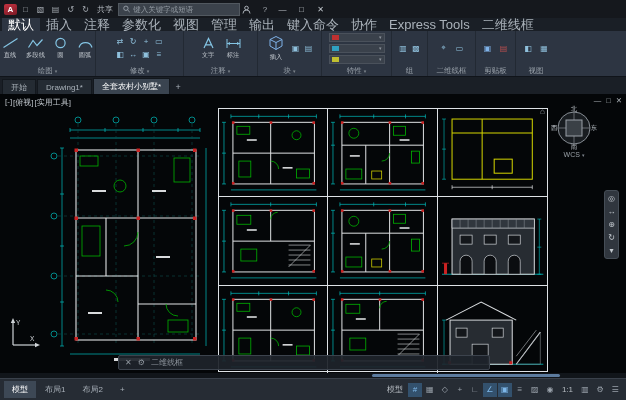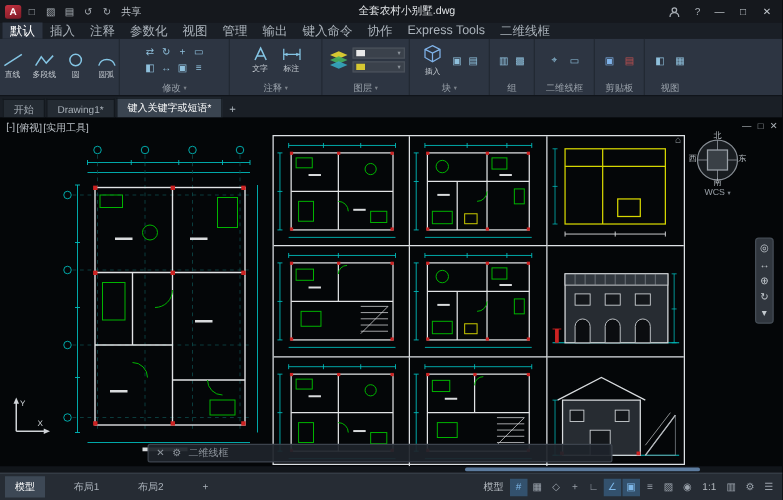--- a/index.html
+++ b/index.html
@@ -14,21 +14,21 @@
 .qa-share{font-size:8px;color:#b9bfc6;padding:0 3px;white-space:nowrap}
 .tb-title{flex:1;text-align:center;font-size:8.5px;color:#e0e3e6;white-space:nowrap;overflow:hidden}
 .tb-search{display:flex;align-items:center;gap:3px;background:#3b424b;border:1px solid #51585f;height:13px;width:122px;padding:0 4px;flex:none}
 .tb-search input{background:transparent;border:none;outline:none;color:#cfd4d9;font-size:7.5px;width:100%;font-family:inherit}
 .tb-search input::placeholder{color:#949ca4}
 .tb-ico{width:14px;text-align:center;font-size:8px;color:#a8aeb5;flex:none}
 .win-btn{width:17px;height:18px;display:flex;align-items:center;justify-content:center;font-size:8px;color:#c3c9cf;flex:none}
 
 
 .ribbon-tabs{position:absolute;top:18px;left:0;right:0;height:13px;background:#1a1f26;display:flex;padding-left:2px}
-.rtab{display:flex;align-items:center;padding:0 6px;font-size:10px;color:#aab2ba;white-space:nowrap}
+.rtab{display:flex;align-items:center;padding:0 6px;font-size:13px;color:#aab2ba;white-space:nowrap}
 .rtab.active{background:#2d3542;color:#fff}
 
 
 .ribbon-body{position:absolute;top:31px;left:0;right:0;height:46px;background:#2d3542;display:flex;border-bottom:1px solid #10141a}
 .rpanel{display:flex;flex-direction:column;border-right:1px solid #222933;flex:none}
 .rtools{flex:1;display:flex;align-items:center;justify-content:center;gap:2px;padding:1px 1px;overflow:hidden}
 .rlabel{height:11px;display:flex;align-items:center;justify-content:center;gap:2px;font-size:7.5px;color:#99a1aa;white-space:nowrap}
 .car{font-size:5px;color:#7d848c}
 .bigbtn{display:flex;flex-direction:column;align-items:center;justify-content:center;gap:1px;width:23px;flex:none}
 .bigbtn .blab{font-size:7px;color:#c6ccd2;white-space:nowrap;transform:scale(.9)}
@@ -66,21 +66,21 @@
 .navbar{position:absolute;right:7px;top:96px;width:15px;background:rgba(52,59,67,.92);border:1px solid #454d56;border-radius:3px;display:flex;flex-direction:column;align-items:center;padding:3px 0;gap:4px;z-index:4}
 .nav-ico{font-size:8px;color:#c3c9cf;line-height:9px}
 .ucs{position:absolute;left:6px;bottom:26px;z-index:3}
 .cmdbar{position:absolute;left:118px;bottom:8px;width:372px;height:15px;background:rgba(30,36,43,.93);border:1px solid #3c434d;border-radius:2px;display:flex;align-items:center;gap:6px;padding:0 6px;z-index:6}
 .cmd-ico{font-size:8px;color:#8f969e}
 .cmd-text{font-size:8px;color:#8f969e}
 .hscroll{position:absolute;left:0;right:0;bottom:0;height:5px;background:#11151a;z-index:2}
 .hthumb{position:absolute;left:372px;top:1px;width:188px;height:3px;background:#5c7b9e;border-radius:2px}
 
 
-.statusbar{position:absolute;left:0;right:0;bottom:0;height:22px;background:#262c34;border-top:1px solid #3a414b;display:flex;align-items:center;padding:0 4px;gap:15px}
+.statusbar{position:absolute;left:0;right:0;bottom:0;height:22px;background:#262c34;border-top:1px solid #3a414b;display:flex;align-items:center;padding:0 4px;gap:1px}
 .ltab{padding:3px 8px;font-size:8px;color:#a9b1b9;white-space:nowrap}
 .ltab.active{background:#3d4855;color:#fff}
 .sb-right{margin-left:auto;display:flex;align-items:center;gap:1px}
 .sb-item{min-width:14px;height:14px;display:flex;align-items:center;justify-content:center;font-size:8px;color:#9aa2ab;padding:0 2px}
 .sb-item.active{background:#33516d;color:#7db7e8}
 .sb-text{font-size:8px;color:#b6bcc2;padding:0 4px;white-space:nowrap}
 </style>
 </head>
 <body>
 
@@ -246,21 +246,27 @@
 </svg>
 
 <div class="titlebar">
   <div class="app-logo">A</div>
   <div class="qa">□</div>
   <div class="qa">▧</div>
   <div class="qa">▤</div>
   <div class="qa">↺</div>
   <div class="qa">↻</div>
   <div class="qa-share">共享</div>
-  <div class="tb-title">全套农村小别墅.dwg</div>
+  <div class="tb-search">
+    <svg width="8" height="8" viewBox="0 0 8 8">
+        <circle cx="3.2" cy="3.2" r="2.4" fill="none" stroke="#9aa2ab" stroke-width="1"></circle>
+        <line x1="5" y1="5" x2="7.4" y2="7.4" stroke="#9aa2ab" stroke-width="1"></line>
+      </svg>
+    <input type="text" placeholder="键入关键字或短语" style="">
+  </div>
   <div class="tb-ico">
     <svg width="9" height="9" viewBox="0 0 9 9">
         <circle cx="4.5" cy="3" r="1.8" fill="none" stroke="#a8aeb5" stroke-width="1"></circle>
         <path d="M1,8.5 a3.5,3.5 0 0 1 7,0" fill="none" stroke="#a8aeb5" stroke-width="1"></path>
       </svg>
   </div>
   <div class="tb-ico">?</div>
   <div class="win-btn">—</div>
   <div class="win-btn">□</div>
   <div class="win-btn">✕</div>
@@ -302,20 +308,24 @@
           </svg>
         <span class="blab">圆</span>
       </div>
       <div class="bigbtn">
         <svg width="17" height="12" viewBox="0 0 17 12">
             <path d="M2,10.5 A6.8,6.8 0 0 1 15,10.5" fill="none" stroke="#84c5e4" stroke-width="1.2"></path>
           </svg>
         <span class="blab">圆弧</span>
       </div>
     </div>
+    <div class="rlabel">
+        <span>绘图</span>
+        <span class="car">▾</span>
+      </div>
   </div>
 
   <div class="rpanel" style="width:88px">
     <div class="rtools">
       <div class="sgrid">
         <span class="sico">⇄</span>
         <span class="sico">↻</span>
         <span class="sico">+</span>
         <span class="sico">▭</span>
         <span class="sico">◧</span>
@@ -349,63 +359,62 @@
           </svg>
         <span class="blab">标注</span>
       </div>
     </div>
     <div class="rlabel">
         <span>注释</span>
         <span class="car">▾</span>
       </div>
   </div>
 
-  <div class="rpanel" style="width:70px">
-    <div class="rtools">
-      <svg width="18" height="18" viewBox="0 0 18 18">
-        <path d="M2,5 l7,-3 7,3 -7,3 z" fill="#d6c832"></path>
-        <path d="M2,9 l7,-3 7,3 -7,3 z" fill="#45b05e" opacity="0.9"></path>
-        <path d="M2,13 l7,-3 7,3 -7,3 z" fill="#35a8c0" opacity="0.9"></path>
-      </svg>
-      <div class="dropcol">
-        <div class="minidrop">
-            <span class="chip" style="background:#e8e8e8"></span>
-            <span class="dcar">▾</span>
-          </div>
-        <div class="minidrop">
-            <span class="chip" style="background:#d6c832"></span>
-            <span class="dcar">▾</span>
-          </div>
-      </div>
-    </div>
-    <div class="rlabel">
-        <span>图层</span>
-        <span class="car">▾</span>
-      </div>
-  </div>
 
   <div class="rpanel" style="width:64px">
     <div class="rtools">
       <div class="bigbtn">
         <svg width="16" height="16" viewBox="0 0 16 16">
             <path d="M8,1.5 L14,4.5 L14,11 L8,14.5 L2,11 L2,4.5 Z M2,4.5 L8,7.5 L14,4.5 M8,7.5 V14.5" fill="none" stroke="#7fb2e8" stroke-width="1"></path>
           </svg>
         <span class="blab">插入</span>
       </div>
       <div class="sgrid2">
         <span class="sico">▣</span>
         <span class="sico">▤</span>
       </div>
     </div>
     <div class="rlabel">
         <span>块</span>
         <span class="car">▾</span>
       </div>
   </div>
 
+  <div class="rpanel" style="width:70px">
+    <div class="rtools">
+      <div class="dropcol">
+        <div class="minidrop" style="width:56px">
+            <span class="chip" style="background:#c03030"></span>
+            <span class="dcar">▾</span>
+          </div>
+        <div class="minidrop" style="width:56px">
+            <span class="chip" style="background:#30a0c0"></span>
+            <span class="dcar">▾</span>
+          </div>
+        <div class="minidrop" style="width:56px">
+            <span class="chip" style="background:#c0c030"></span>
+            <span class="dcar">▾</span>
+          </div>
+      </div>
+    </div>
+    <div class="rlabel">
+        <span>特性</span>
+        <span class="car">▾</span>
+      </div>
+  </div>
 
   <div class="rpanel" style="width:36px">
     <div class="rtools">
       <div class="sgrid2">
         <span class="sico">▥</span>
         <span class="sico">▩</span>
       </div>
     </div>
     <div class="rlabel">
         <span>组</span>
@@ -439,21 +448,21 @@
     </div>
     <div class="rlabel">
         <span>视图</span>
       </div>
   </div>
 </div>
 
 <div class="filetabs">
   <div class="ftab">开始</div>
   <div class="ftab">Drawing1*</div>
-  <div class="ftab active">键入关键字或短语*</div>
+  <div class="ftab active">全套农村小别墅*</div>
   <div class="ftab-plus">+</div>
 </div>
 
 <div class="canvas">
 
   <div class="vplabel">
     <span>[-]</span>
     <span>[俯视]</span>
     <span>[实用工具]</span>
   </div>

